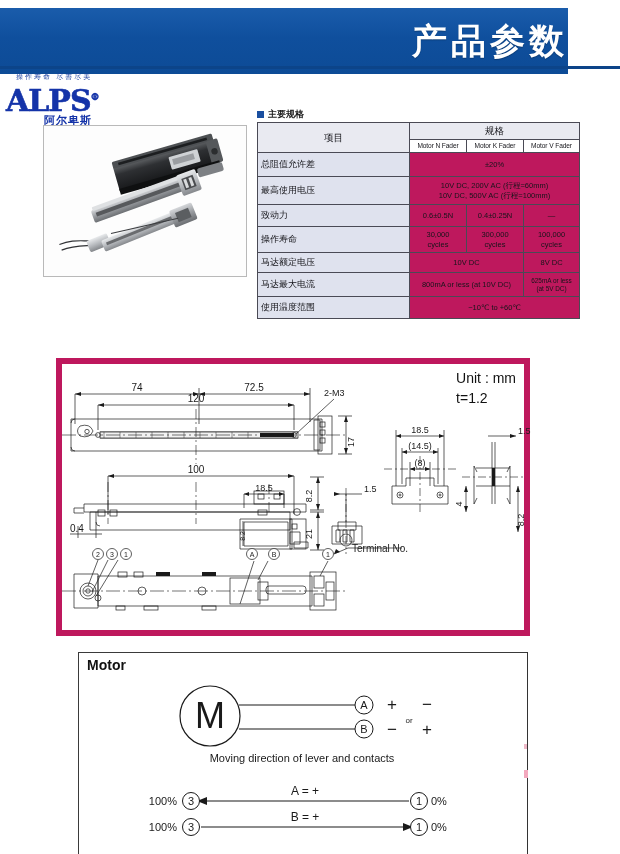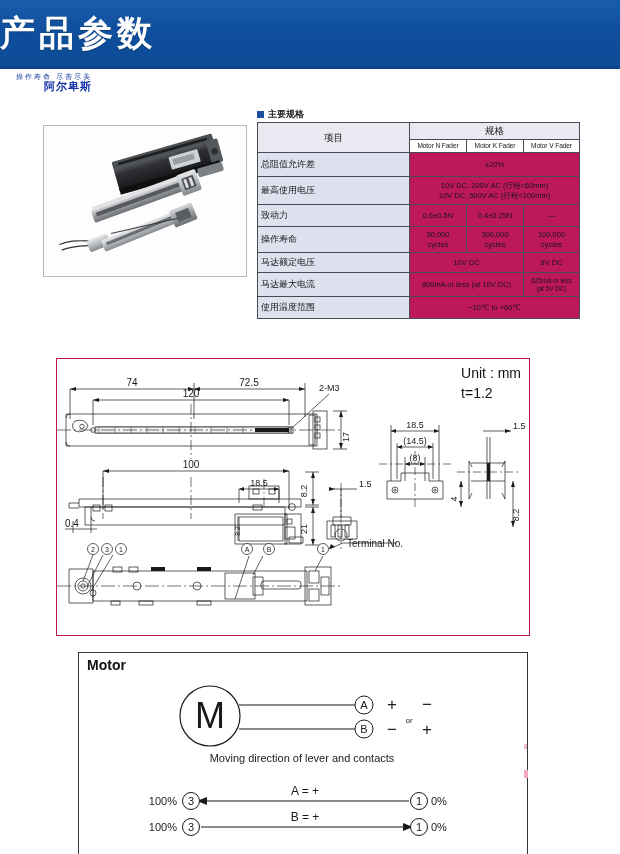--- a/index.html
+++ b/index.html
@@ -7,24 +7,24 @@
     width:620px;height:854px;
     background:#ffffff;
     font-family:"Liberation Sans","DejaVu Sans",sans-serif;
     color:#111;
     overflow:hidden;
     position:relative;
   }
 
   
   .banner{
-    position:absolute;left:0;top:0;width:620px;height:66px;
+    position:absolute;left:0;top:8px;width:568px;height:66px;
     background:#14539f;
     background:linear-gradient(180deg,#1a5cab 0%,#0f4f9d 45%,#0d4b96 100%);
-    display:flex;align-items:center;justify-content:flex-start;
+    display:flex;align-items:center;justify-content:flex-end;
     box-sizing:border-box;
   }
   .banner-title{
     color:#fff;font-size:35px;font-weight:bold;letter-spacing:4px;
     font-family:"DejaVu Sans","Liberation Sans",sans-serif;
     text-shadow:0 1px 1px rgba(0,0,0,.25);
   }
   .banner-underline{
     position:absolute;left:0;top:66px;width:620px;height:3px;background:#0c4489;
   }
@@ -89,21 +89,21 @@
   }
   table.spec .sub{
     background:#ffffff;font-size:6.6px;letter-spacing:-0.1px;white-space:nowrap;
   }
   table.spec .val{background:#be185d;}
   .nowrapv{white-space:nowrap;}
 
   
   .draw-panel{
     position:absolute;left:56px;top:358px;width:474px;height:278px;
-    border:1px solid #be185d;background:#ffffff;box-sizing:border-box;
+    border:6px solid #be185d;background:#ffffff;box-sizing:border-box;
   }
   .unit-txt{
     position:absolute;right:8px;top:4px;text-align:left;
     font-size:14px;color:#111;line-height:20px;
     font-family:"Liberation Sans","DejaVu Sans",sans-serif;
   }
   .watermark{
     position:absolute;left:150px;top:88px;
     font-size:26px;font-style:italic;font-weight:bold;
     color:rgba(120,205,185,.55);
@@ -134,20 +134,21 @@
 </head>
 <body>
 
 <div class="banner">
   <div class="banner-title">产品参数</div>
 </div>
 <div class="banner-underline"></div>
 
 <div class="logo-wrap">
   <div class="logo-top">操作寿命  尽善尽美</div>
+  <div class="logo-main"><span>ALPS</span><sup>®</sup></div>
   <div class="logo-bottom">阿尔卑斯</div>
 </div>
 
 <div class="photo-frame">
   <svg width="202" height="150" viewBox="0 0 202 150">
     <defs>
       <linearGradient id="gDark" x1="0" y1="0" x2="0" y2="1">
         <stop offset="0%" stop-color="#6a6d70"></stop>
           <stop offset="35%" stop-color="#2e3033"></stop>
           <stop offset="100%" stop-color="#151618"></stop>

